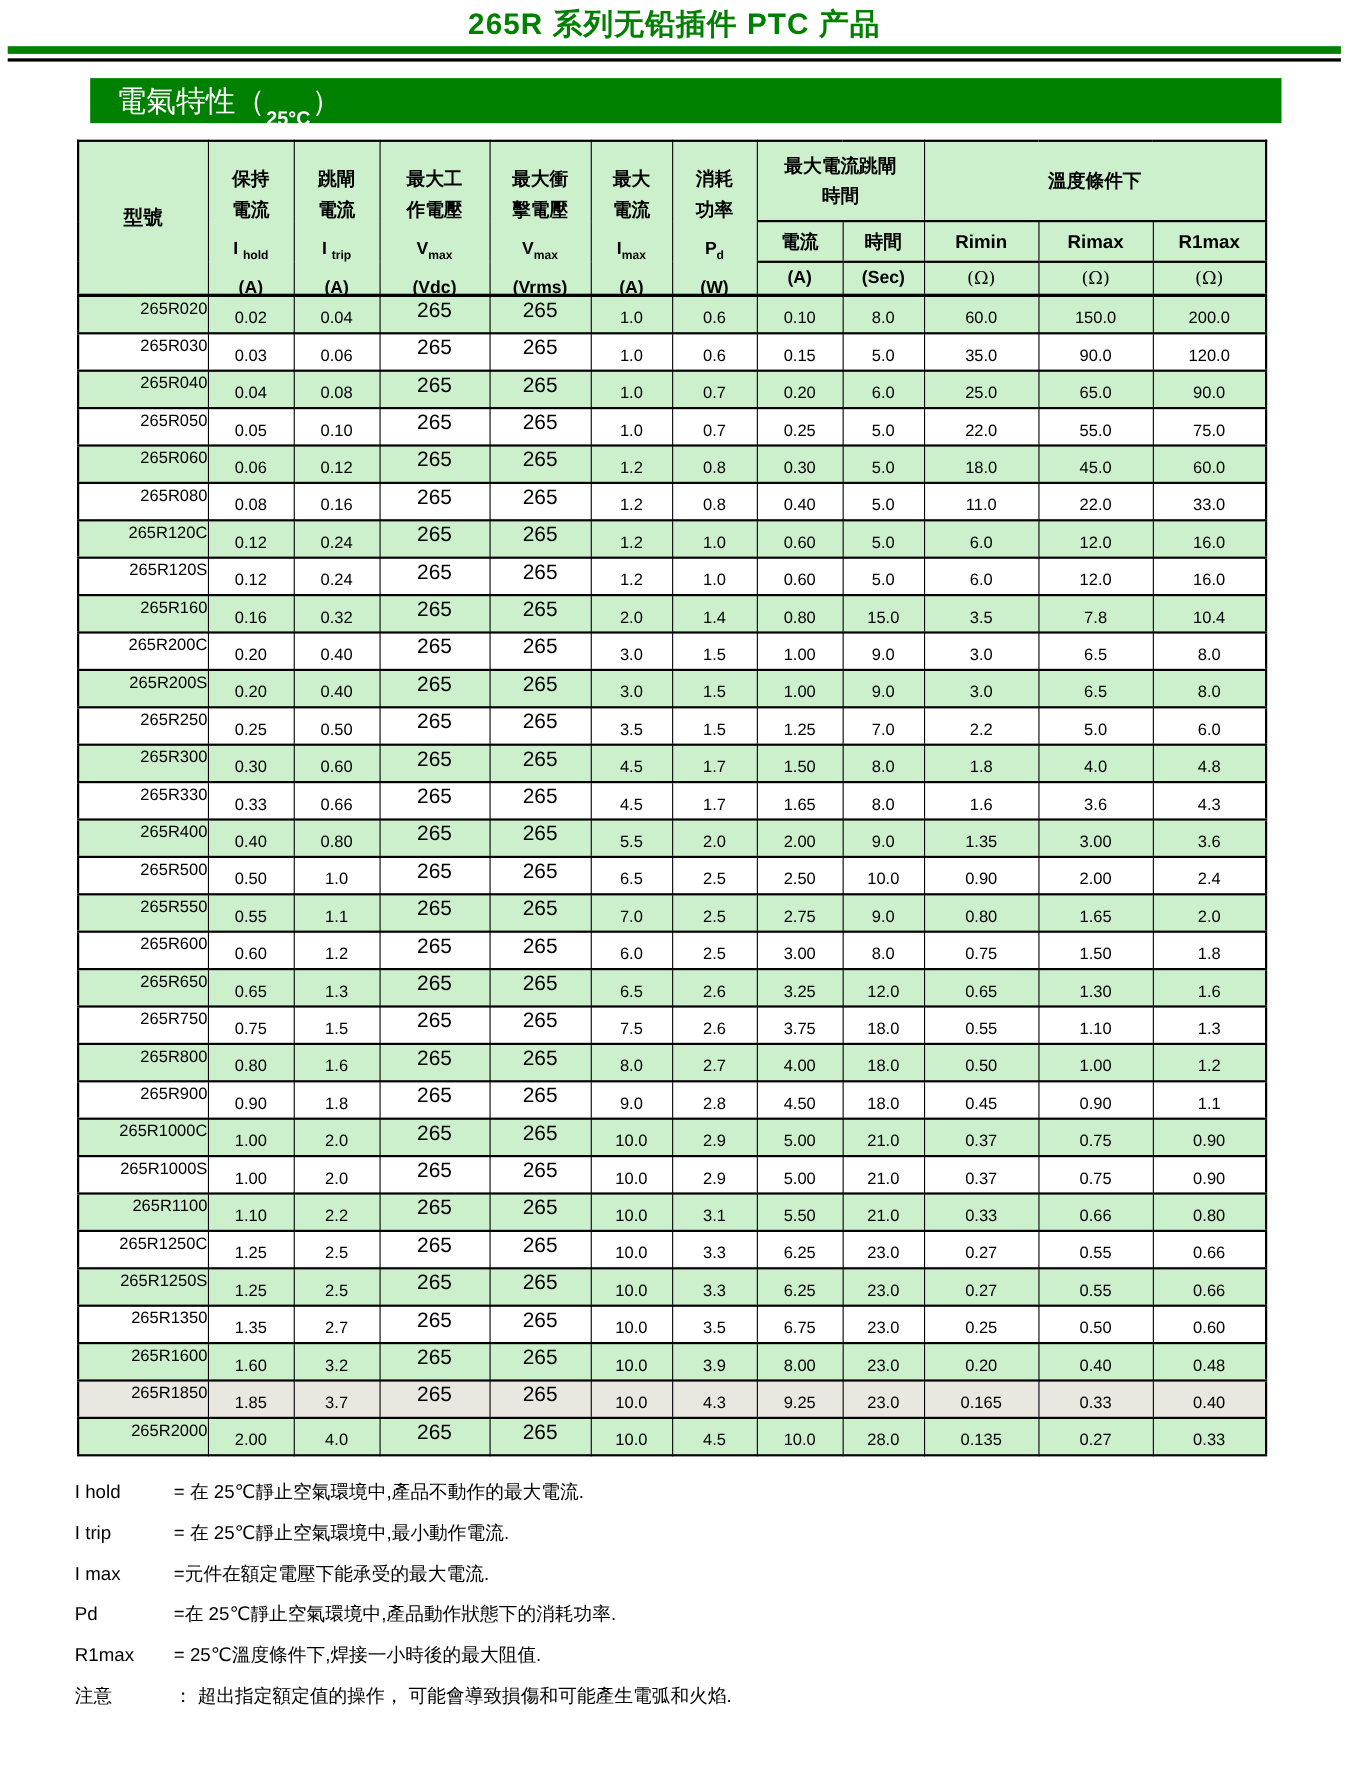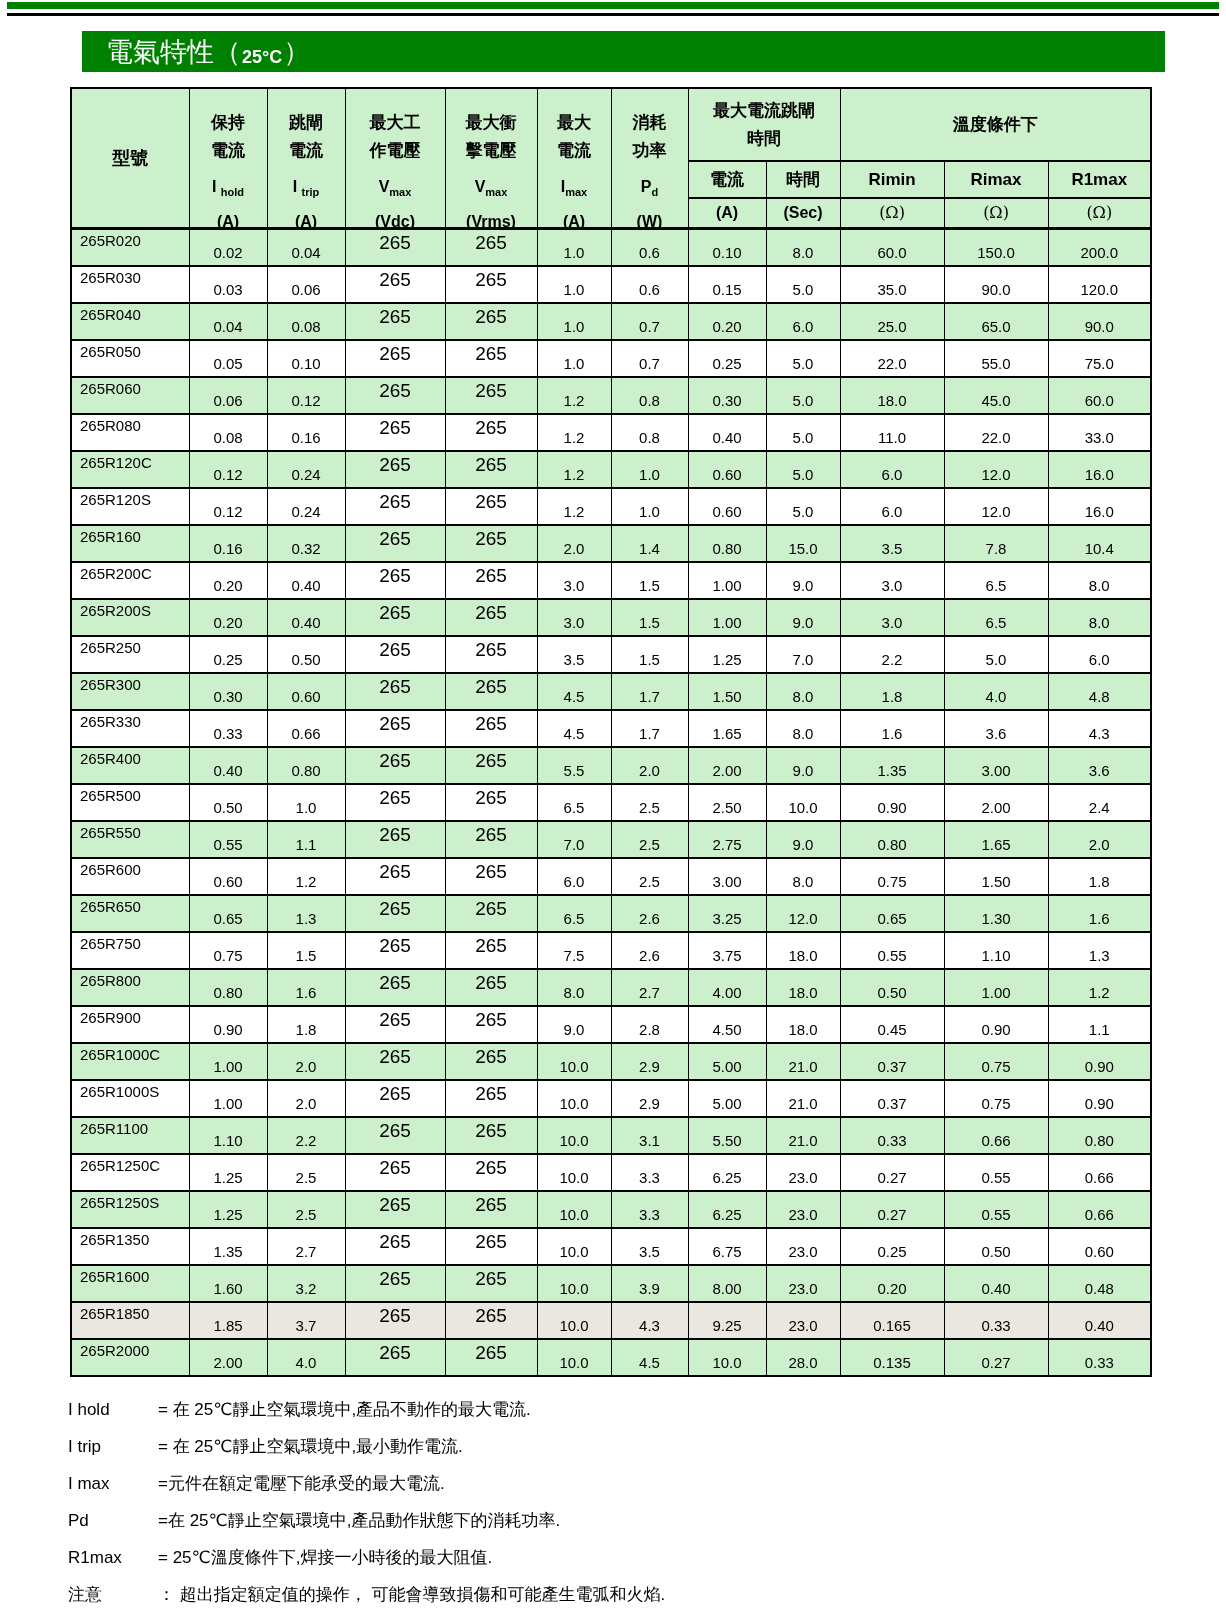--- a/index.html
+++ b/index.html
@@ -16,21 +16,21 @@
     margin-top:4px;text-align:center;font-size:27px;font-weight:bold;
     color:var(--title-green);letter-spacing:1px;
   }
   .rule-green{height:7px;background:var(--title-green);margin:2px 7px 0 7px;}
   .rule-black{height:3px;background:#000;margin:4px 7px 0 7px;}
   .banner{
     margin:15px 61px 0 82px;height:41px;background:var(--banner-bg);
     color:var(--banner-text);display:flex;align-items:center;padding-left:24px;
     font-size:27px;
   }
-  .banner .temp{font-size:18px;font-weight:bold;padding:0 1px;position:relative;top:6px;}
+  .banner .temp{font-size:18px;font-weight:bold;padding:0 1px;position:relative;top:17px;}
   table.spec{
     border-collapse:collapse;margin:15px 0 0 70px;width:1080px;
     border:2px solid var(--border);table-layout:fixed;
   }
   .spec th,.spec td{border:1px solid var(--border);padding:0;}
   thead{border-bottom:3px solid var(--border);background:var(--row-green);}
   thead th{font-weight:bold;}
   tr.h1{height:72px;}
   tr.h2{height:36px;}
   tr.h3{height:30px;}
@@ -42,33 +42,34 @@
   .hstack{height:138px;display:flex;flex-direction:column;align-items:center;padding-top:20px;}
   .hstack .cn{line-height:28px;font-size:17px;font-weight:bold;}
   .hstack .sym{margin-top:7px;line-height:29px;font-size:16px;font-weight:bold;}
   .hstack .sym sub{font-size:11px;}
   .hstack .unit{margin-top:1px;line-height:28px;font-size:16px;font-weight:bold;}
   .ohm{font-family:"DejaVu Serif",serif;font-weight:normal;font-size:17px;}
   tbody tr{height:34px;border-bottom:2px solid var(--border);}
   tbody tr.bg-g{background:var(--row-green);}
   tbody tr.bg-w{background:var(--row-white);}
   tbody tr.bg-x{background:var(--row-gray);}
-  td.c-model{vertical-align:top;text-align:left;padding:2px 0 16px 8px;font-size:15px;}
+  td.c-model{vertical-align:top;text-align:right;padding:2px 0 0 8px;font-size:15px;}
   td.c-v{vertical-align:top;text-align:center;font-size:19px;padding-top:2px;}
   td.c-n{vertical-align:bottom;text-align:center;font-size:15px;padding-bottom:4px;}
   .footnotes{margin:14px 0 0 68px;}
   .fn{display:flex;line-height:37px;font-size:17px;}
   .fn-label{min-width:90px;flex:0 0 auto;}
   .fn-text{flex:1;}
 </style>
 </head>
 <body>
 
 <div>
 
+  <div class="page-title">265R  系列无铅插件 PTC 产品</div>
   <div class="rule-green"></div>
   <div class="rule-black"></div>
 
   <div class="banner">
     <span>電氣特性（</span>
       <span class="temp">25°C</span>
       <span>）</span>
   </div>
 
   <table class="spec">

